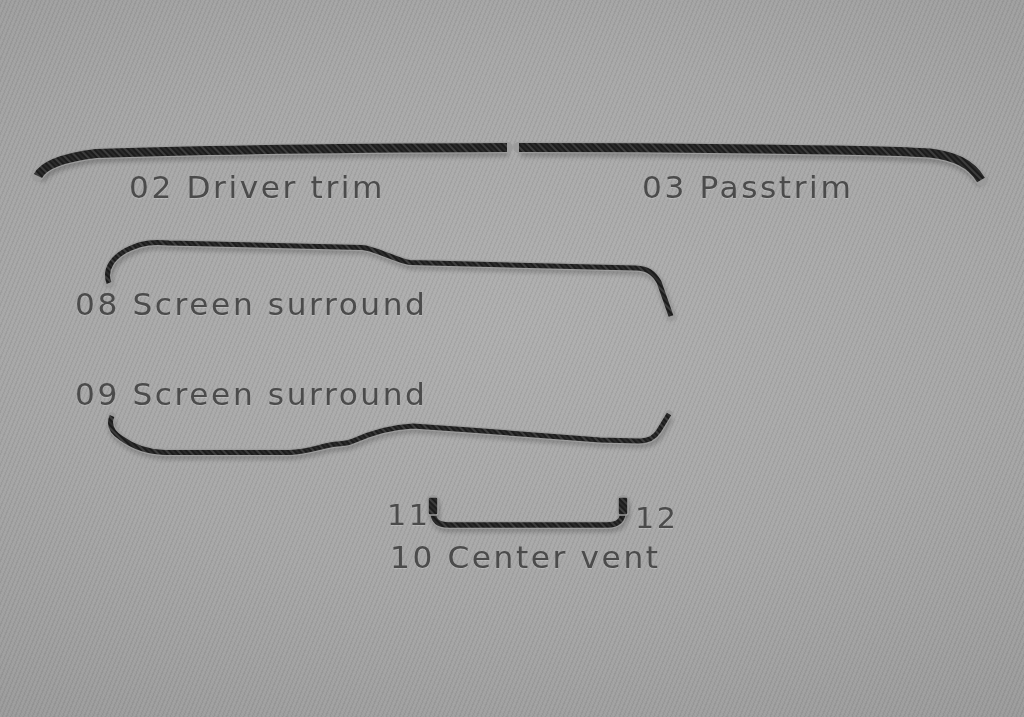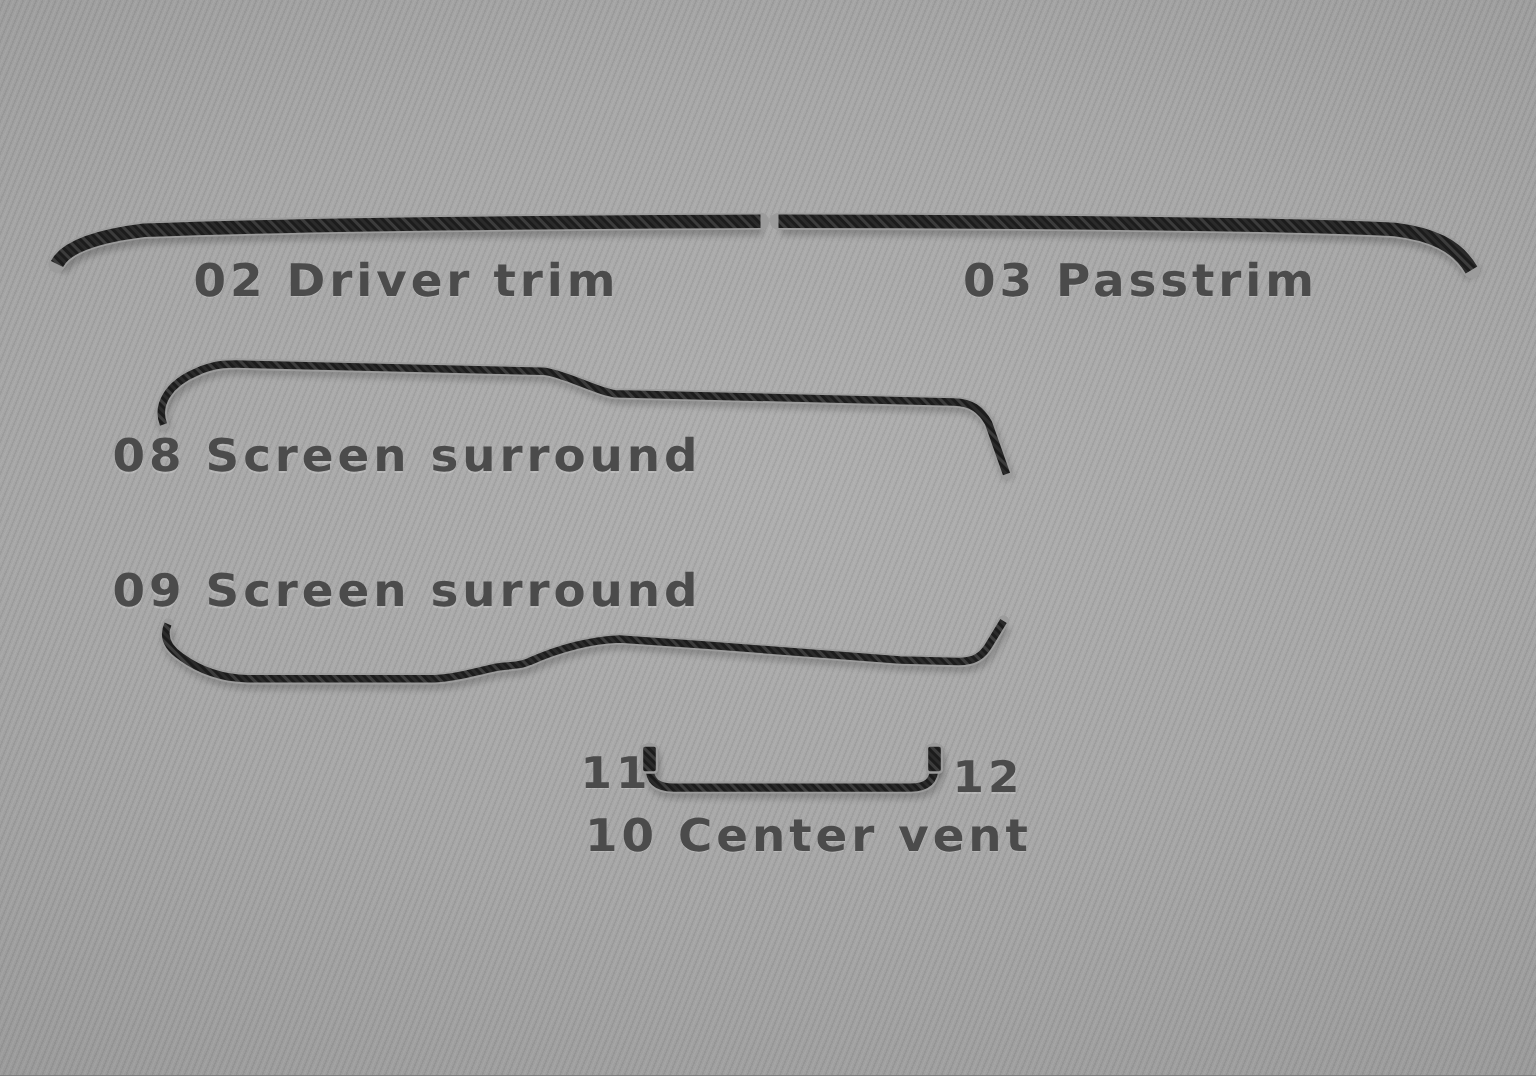--- a/index.html
+++ b/index.html
@@ -1,21 +1,20 @@
 <!DOCTYPE html>
 <html><head>
 <meta charset="utf-8">
 <style>
   html,body { margin:0; padding:0; background:#777; }
   .stage {
     position:relative; width:1024px; height:717px; overflow:hidden;
     background: radial-gradient(ellipse 120% 95% at 50% 44%,
       #aeaeae 0%, #a7a7a7 38%, #9a9a9a 72%, #8a8a8a 100%);
     font-family:"DejaVu Sans", sans-serif;
-    font-weight:bold;
   }
   .texture {
     position:absolute; inset:0; pointer-events:none;
     background: repeating-linear-gradient(112deg,
       rgba(255,255,255,0.05) 0px, rgba(255,255,255,0.05) 1px,
       rgba(255,255,255,0) 1px, rgba(255,255,255,0) 2px,
       rgba(0,0,0,0.055) 2px, rgba(0,0,0,0.055) 3px,
       rgba(0,0,0,0) 3px, rgba(0,0,0,0) 4px);
   }
   svg.parts { position:absolute; left:0; top:0; }

